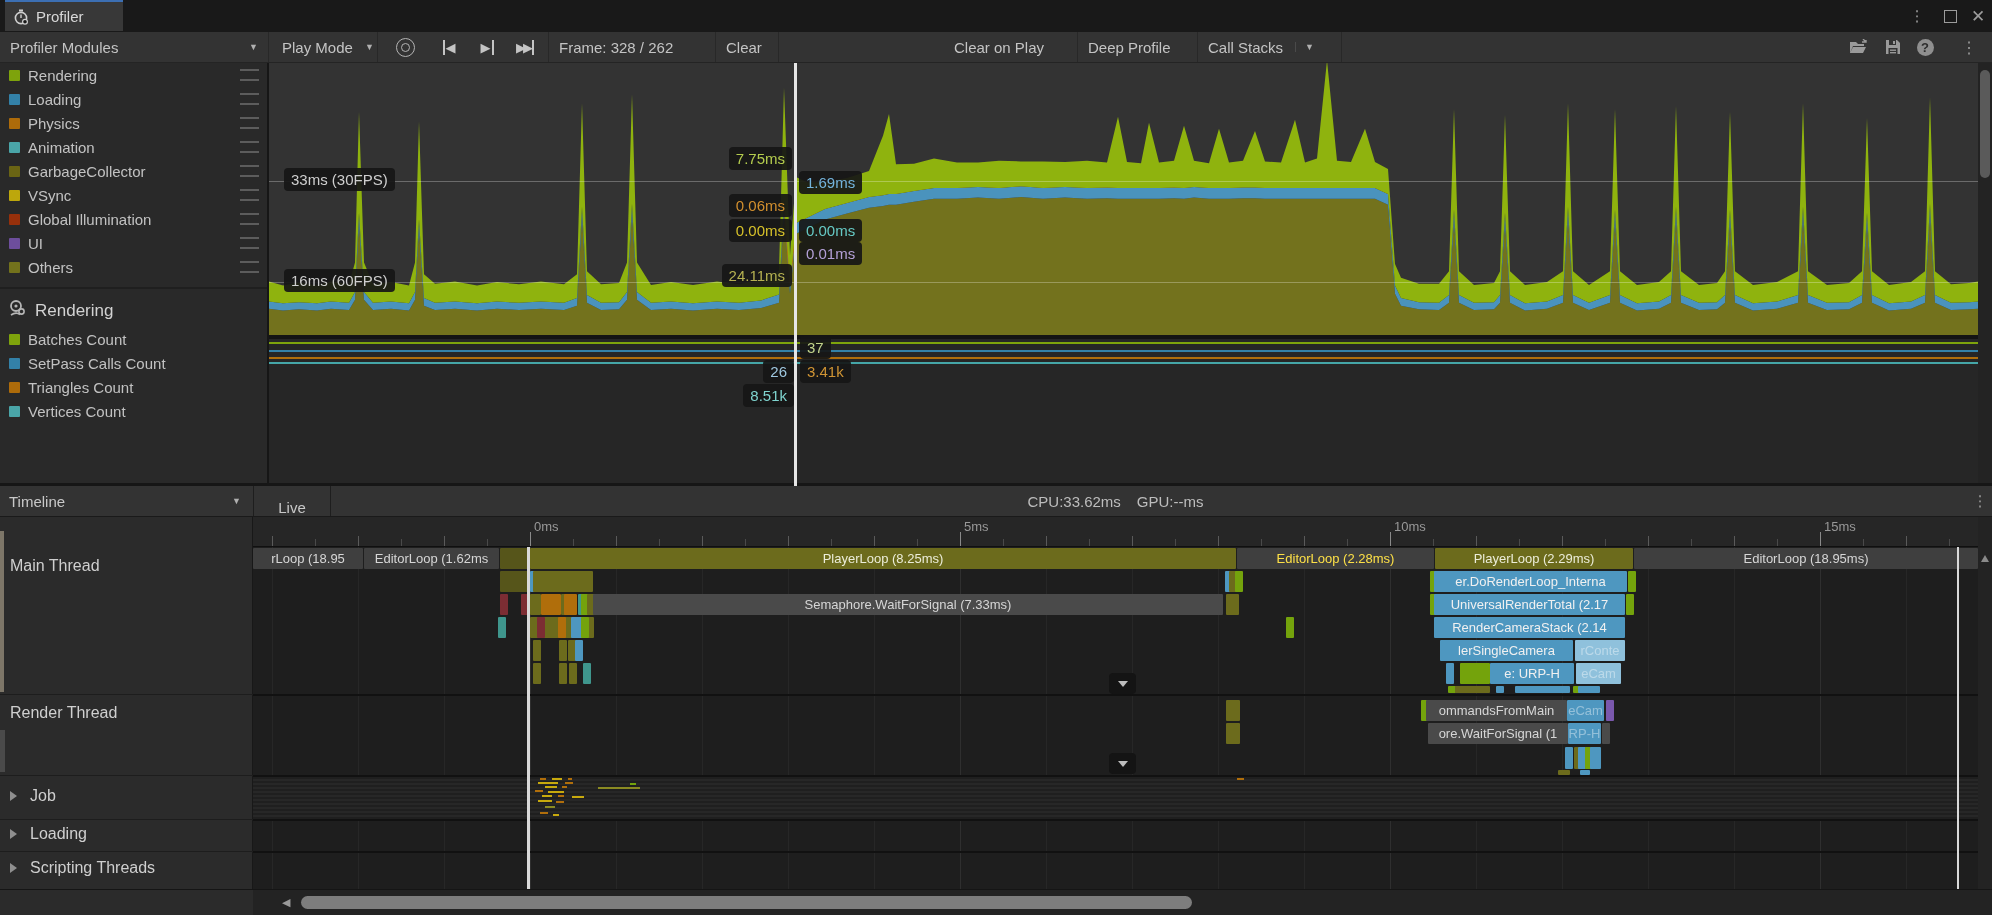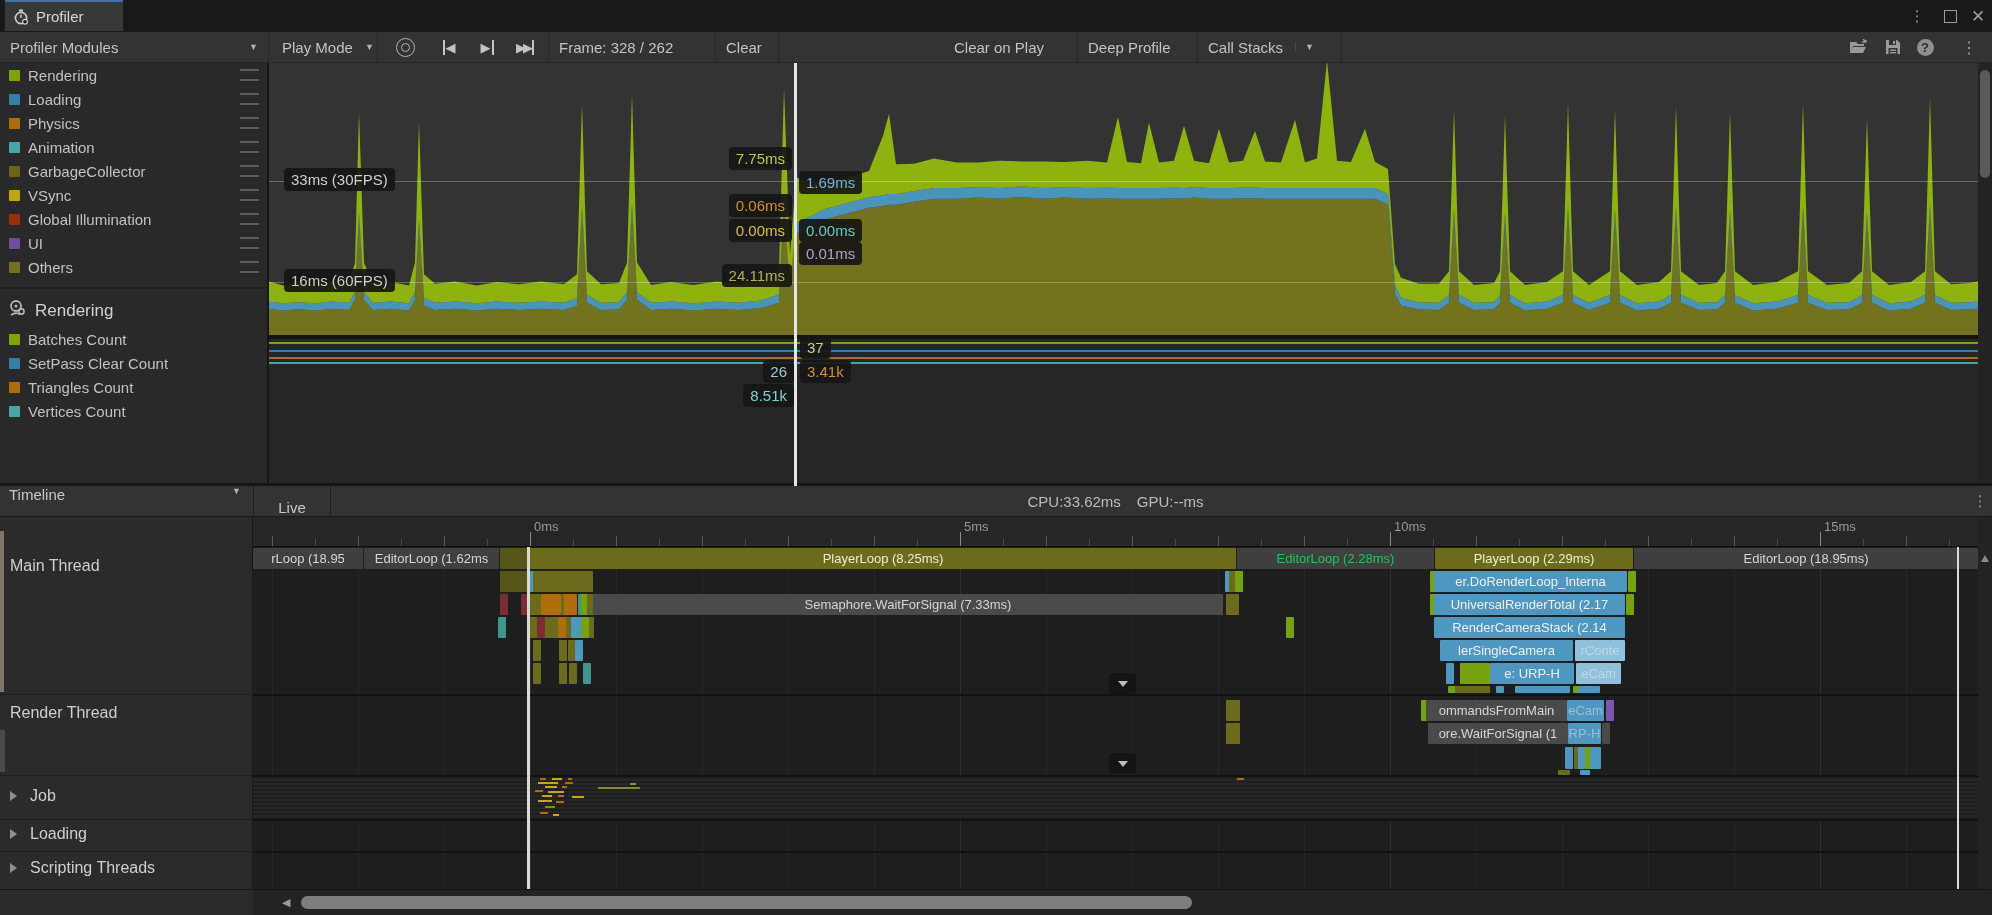--- a/index.html
+++ b/index.html
@@ -197,21 +197,21 @@
             <path d="M3 16 Q8 12.5 12 15.5" fill="none" stroke="#b5b5b5" stroke-width="1.6"></path>
           </svg></span>
         <span>Rendering</span>
       </div>
       <div class="side-item">
         <div class="chip" style="background: rgb(126, 163, 12);"></div>
         <span>Batches Count</span>
       </div>
       <div class="side-item">
         <div class="chip" style="background: rgb(51, 129, 168);"></div>
-        <span>SetPass Clear Count</span>
+        <span>SetPass Calls Count</span>
       </div>
       <div class="side-item">
         <div class="chip" style="background: rgb(173, 107, 10);"></div>
         <span>Triangles Count</span>
       </div>
       <div class="side-item">
         <div class="chip" style="background: rgb(74, 165, 168);"></div>
         <span>Vertices Count</span>
       </div>
     </div>
@@ -251,21 +251,21 @@
       <div class="abs badge" style="left: 799px; top: 219px; color: rgb(102, 201, 196);">0.00ms</div>
       <div class="abs badge" style="left: 799px; top: 242px; color: rgb(180, 160, 216);">0.01ms</div>
       <div class="abs badge" style="left: 800px; top: 336px; color: rgb(194, 211, 139);">37</div>
       <div class="abs badge" style="right: 1198px; top: 360px; color: rgb(159, 200, 224);">26</div>
       <div class="abs badge" style="left: 800px; top: 360px; color: rgb(207, 148, 52);">3.41k</div>
       <div class="abs badge" style="right: 1198px; top: 384px; color: rgb(127, 212, 207);">8.51k</div>
     </div>
 
   <div class="abs tl-gap"></div>
   <div class="abs tl-header">
-    <div class="abs" style="left:0;top:0;width:253px;height:30px;border-right:1px solid #1e1e1e;display:flex;align-items:flex-start;">
+    <div class="abs" style="left:0;top:0;width:253px;height:30px;border-right:1px solid #1e1e1e;display:flex;align-items:center;">
       <span style="padding-left:9px;">Timeline</span>
       <span style="position:absolute;right:12px;font-size:9px;color:#b0b0b0;">▼</span>
     </div>
     <div class="abs" style="left:254px;top:0;width:76px;height:30px;border-right:1px solid #1e1e1e;display:flex;align-items:flex-end;justify-content:center;">
       <span>Live</span>
     </div>
     <div class="abs" style="left:253px;top:0;width:1725px;height:30px;display:flex;align-items:center;justify-content:center;gap:16px;pointer-events:none;">
       <span style="color:#bdbdbd;">CPU:33.62ms</span>
       <span style="color:#bdbdbd;">GPU:--ms</span>
     </div>
@@ -372,21 +372,21 @@
         <span style="color: rgb(214, 214, 214);">rLoop (18.95</span>
       </div>
       <div class="bar" style="left: 111px; top: 1px; width: 135px; height: 21px; background: rgb(63, 63, 63);">
         <span style="color: rgb(214, 214, 214);">EditorLoop (1.62ms</span>
       </div>
       <div class="bar" style="left: 247px; top: 1px; width: 29px; height: 21px; background: rgb(86, 85, 26);"></div>
       <div class="bar" style="left: 277px; top: 1px; width: 706px; height: 21px; background: rgb(108, 107, 28);">
         <span style="color: rgb(236, 237, 217);">PlayerLoop (8.25ms)</span>
       </div>
       <div class="bar" style="left: 984px; top: 1px; width: 197px; height: 21px; background: rgb(63, 63, 63);">
-        <span style="color: #22c55e; text-align: right;">EditorLoop (2.28ms)</span>
+        <span style="color: #fde047; text-align: right;">EditorLoop (2.28ms)</span>
       </div>
       <div class="bar" style="left: 1182px; top: 1px; width: 198px; height: 21px; background: rgb(108, 107, 28);">
         <span style="color: rgb(236, 237, 217);">PlayerLoop (2.29ms)</span>
       </div>
       <div class="bar" style="left: 1381px; top: 1px; width: 344px; height: 21px; background: rgb(63, 63, 63);">
         <span style="color: rgb(214, 214, 214);">EditorLoop (18.95ms)</span>
       </div>
       <div class="bar" style="left: 247px; top: 24px; width: 29px; height: 21px; background: rgb(86, 85, 26);"></div>
       <div class="bar" style="left: 277px; top: 24px; width: 3px; height: 21px; background: rgb(78, 151, 192);"></div>
       <div class="bar" style="left: 280px; top: 24px; width: 60px; height: 21px; background: rgb(108, 107, 28);"></div>

